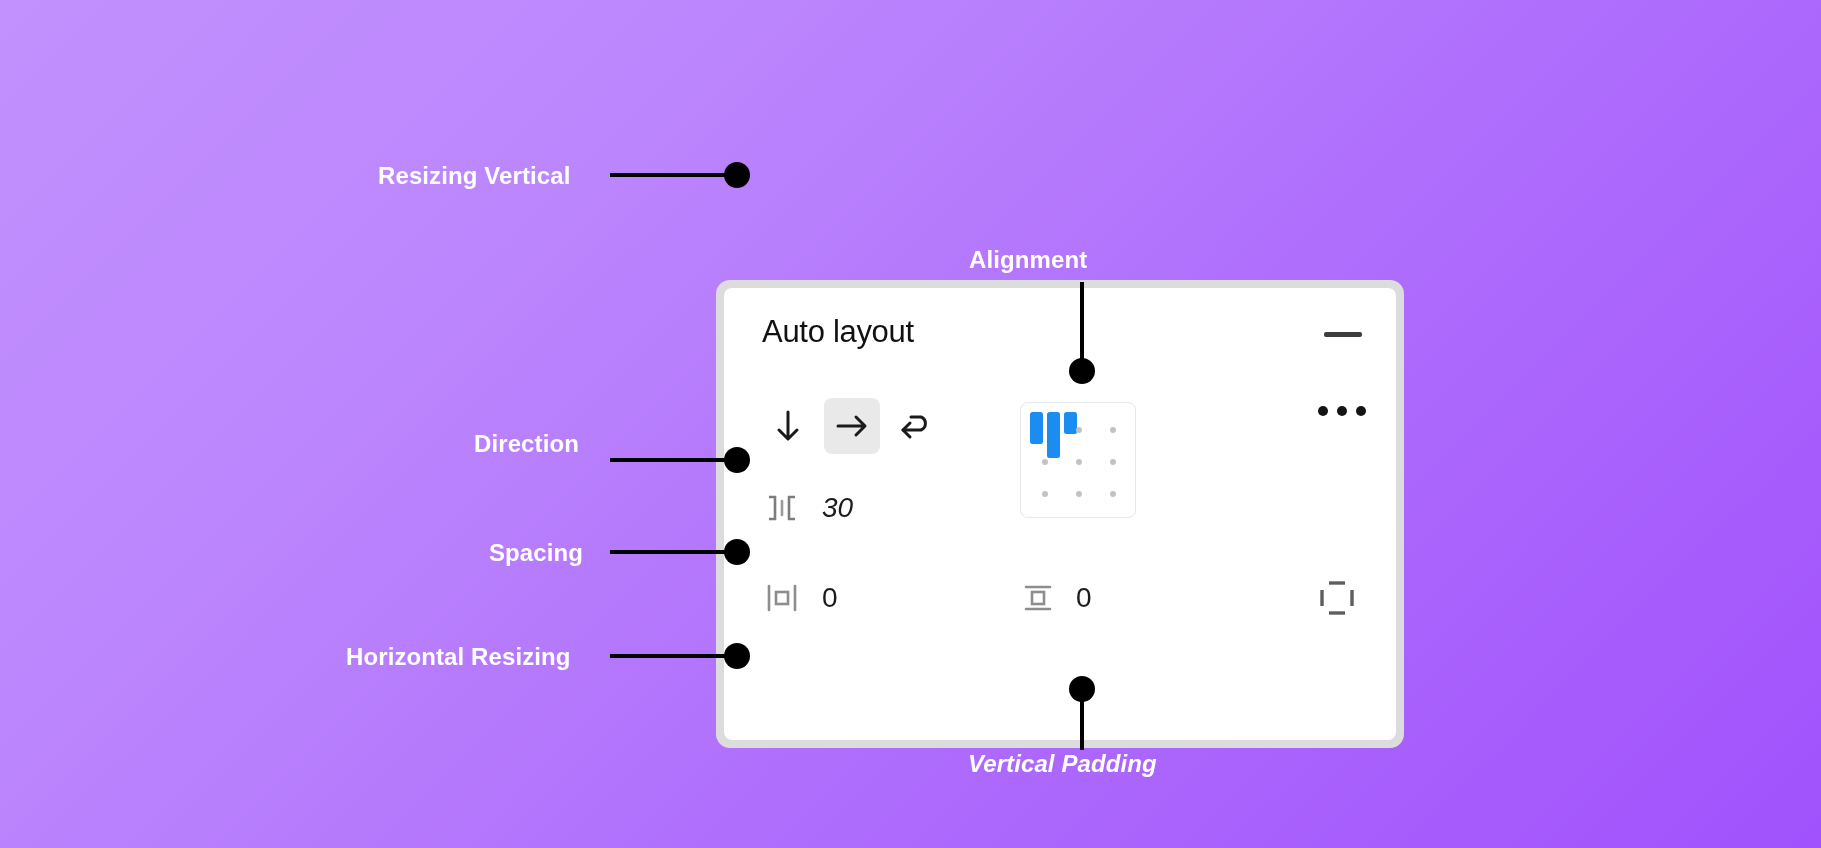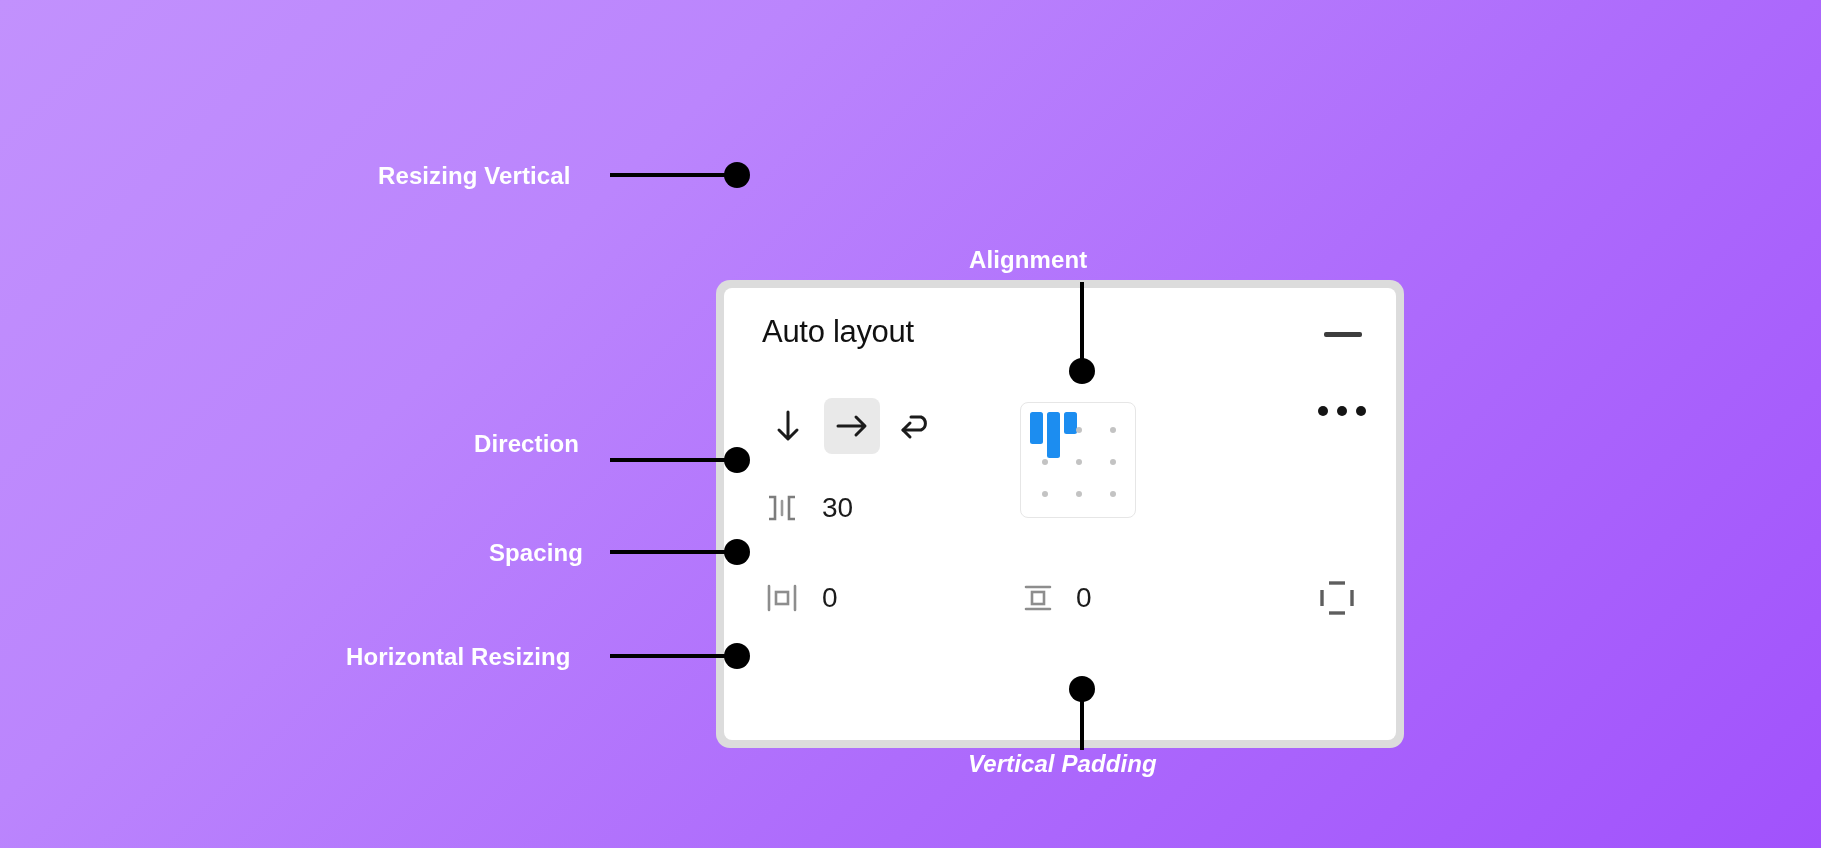--- a/index.html
+++ b/index.html
@@ -71,21 +71,21 @@
 
   .al-row { position: absolute; display: flex; align-items: center; }
   #row-direction { left: 36px; top: 110px; gap: 8px; }
   .dir-btn {
     width: 56px; height: 56px; border-radius: 8px;
     display: flex; align-items: center; justify-content: center;
     cursor: pointer; background: transparent;
   }
   .dir-btn.selected { background: #e9e9e9; }
 
-  #row-spacing { left: 36px; top: 200px; gap: 18px; }
+  #row-spacing { left: 36px; top: 200px; gap: 18px; font-style: italic; }
   #row-padding-h { left: 36px; top: 290px; gap: 18px; }
   #row-padding-v { left: 292px; top: 290px; gap: 16px; }
   .num-val { font-size: 28px; color: #1b1b1b; }
   .icon-slot { width: 44px; height: 40px; display: flex; align-items: center; justify-content: center; }
 
   .pad-indiv {
     position: absolute; right: 36px; top: 288px;
     width: 46px; height: 44px; cursor: pointer;
   }
   .al-more {

